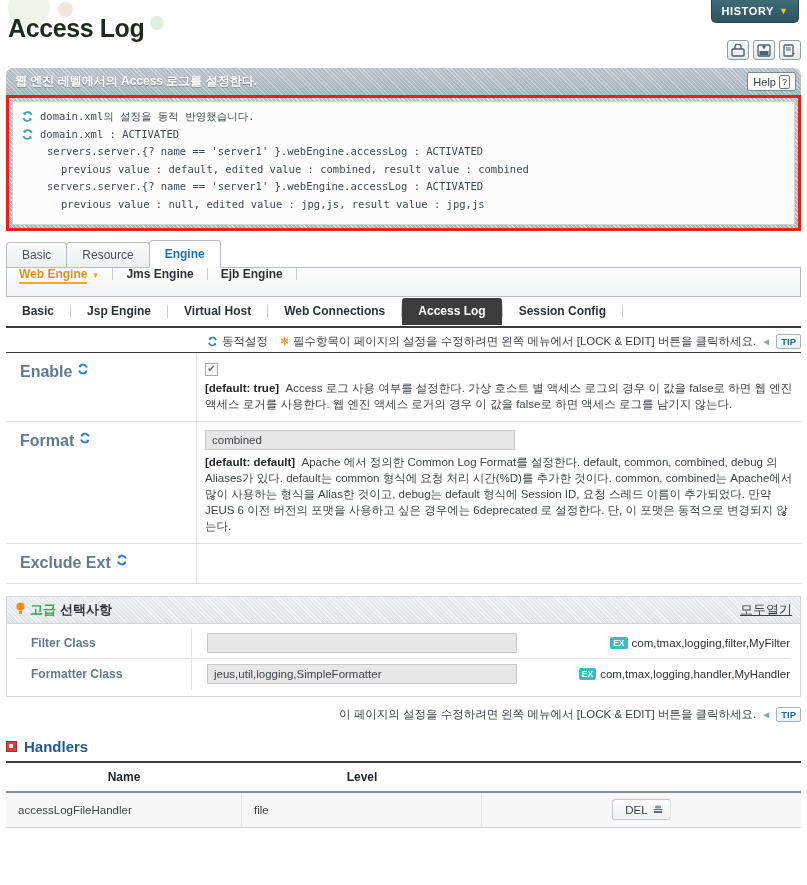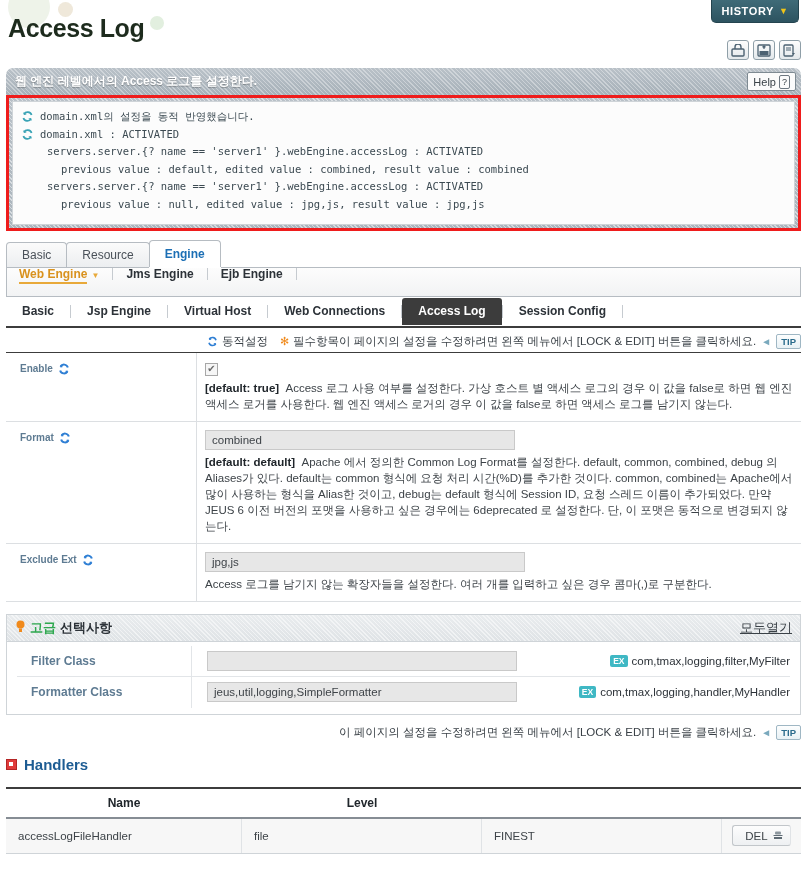--- a/index.html
+++ b/index.html
@@ -281,21 +281,21 @@
   .srow {
     display: flex;
     border-bottom: 1px solid #dcdfe2;
     min-height: 40px;
   }
   .scell-label {
     width: 191px;
     flex: 0 0 191px;
     border-right: 1px solid #dcdfe2;
     padding: 10px 0 10px 14px;
-    font-size: 10px;
+    font-size: 16px;
     font-weight: bold;
     color: #5e7b92;
     display: flex;
     align-items: flex-start;
     gap: 5px;
   }
   .scell-body {
     flex: 1;
     padding: 8px 8px 9px 8px;
   }
@@ -431,21 +431,21 @@
     position: relative;
   }
   .h-sq::after {
     content: "";
     position: absolute;
     left: 2px; top: 2px;
     width: 4px; height: 4px;
     background: #fff;
   }
   .htable {
-    margin: 8px 6px;
+    margin: 0 6px;
     border-top: 2px solid #3c3c3c;
     border-bottom: 1px solid #cfd4d8;
   }
   .hhead {
     display: flex;
     height: 30px;
     border-bottom: 2px solid #868d94;
     background: #fff;
   }
   .hhead div {
@@ -644,24 +644,20 @@
     <div class="srow">
       <div class="scell-label">
         <span>Exclude Ext</span>
         <svg width="12" height="12" viewBox="0 0 11 11">
           <path d="M9 4.2A3.6 3.6 0 0 0 2.3 3.4" fill="none" stroke="#2f7fd4" stroke-width="1.8"></path>
           <path d="M2 1.6 L2.2 4.1 L4.6 3.7 Z" fill="#2f7fd4"></path>
           <path d="M2 6.8A3.6 3.6 0 0 0 8.7 7.6" fill="none" stroke="#2f7fd4" stroke-width="1.8"></path>
           <path d="M9 9.4 L8.8 6.9 L6.4 7.3 Z" fill="#2f7fd4"></path>
         </svg>
       </div>
-      <div class="scell-body">
-        <div class="field-input fw-320">jpg,js</div>
-        <div class="desc"><span>Access 로그를 남기지 않는 확장자들을 설정한다. 여러 개를 입력하고 싶은 경우 콤마(,)로 구분한다.</span></div>
-      </div>
     </div>
   </div>
 
 <div class="adv-head">
   <div class="adv-title">
     <span class="adv-bulb">
       <svg width="11" height="13" viewBox="0 0 11 13">
           <circle cx="5.5" cy="4.5" r="4" fill="#f08a1c"></circle>
           <rect x="4" y="8.5" width="3" height="3.5" fill="#f08a1c"></rect>
         </svg>
@@ -708,21 +704,20 @@
 <div class="htable">
   <div class="hhead" id="hhead">
       <div class="hc-name">Name</div>
       <div class="hc-level">Level</div>
       <div class="hc-act"></div>
     </div>
   <div id="hbody">
       <div class="hrow">
         <div class="hc-name">accessLogFileHandler</div>
         <div class="hc-type">file</div>
-        <div class="hc-level">FINEST</div>
         <div class="hc-act">
           <div class="del-btn">
             <span>DEL</span>
             <svg width="12" height="11" viewBox="0 0 12 11">
               <path d="M1 5 h10 l-1 1 h-8 z" fill="#5f6b74"></path>
               <rect x="3" y="1.5" width="6" height="3" rx="1" fill="#8d979e"></rect>
               <path d="M2 7 h8 v2 h-8 z" fill="#5f6b74"></path>
             </svg>
           </div>
         </div>

